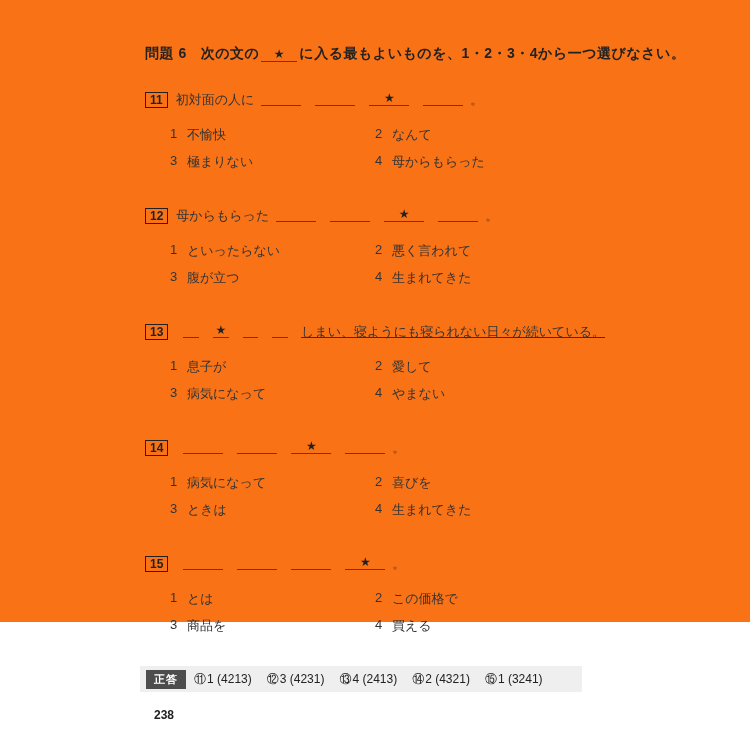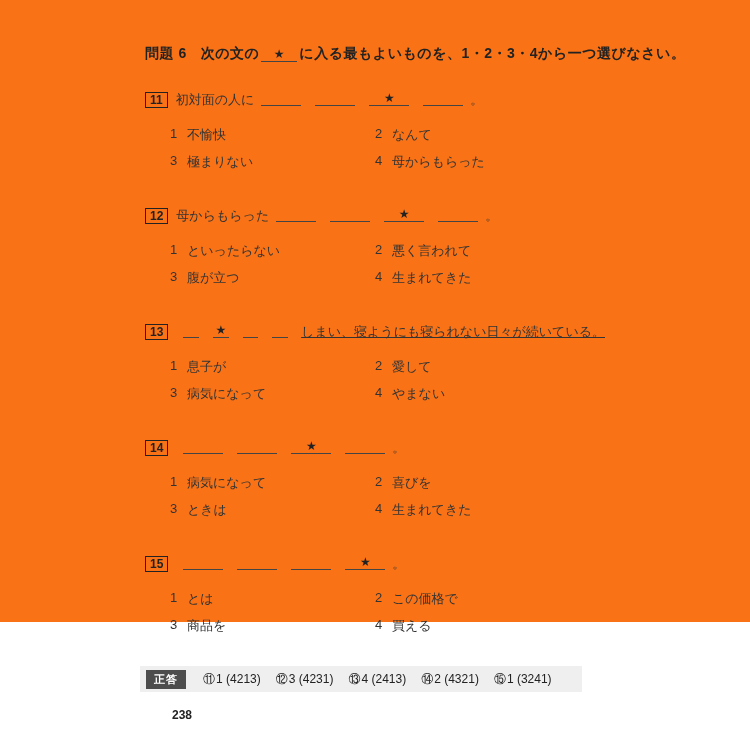--- a/index.html
+++ b/index.html
@@ -83,28 +83,28 @@
     padding-left: 6px;
     font-size: 12px;
     color: #222;
   }
   .answer-label {
     background: #4d4d4d;
     color: #ffffff;
     font-weight: bold;
     font-size: 11px;
     padding: 2px 8px;
-    margin-right: 17px;
+    margin-right: 8px;
     letter-spacing: 1px;
   }
   .answer-item { margin-right: 15px; white-space: nowrap; }
   .answer-item .circ { margin-right: 1px; }
   .page-number {
     position: absolute;
-    left: 172px; top: 708px;
+    left: 154px; top: 708px;
     font-size: 12px;
     font-weight: bold;
     color: #222;
   }
 </style>
 </head>
 <body>
 
 <div class="page">
   <div class="content">

